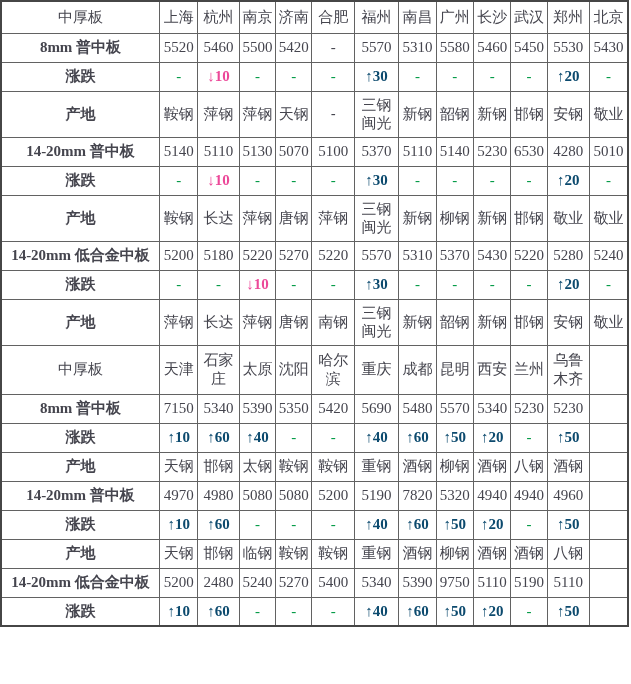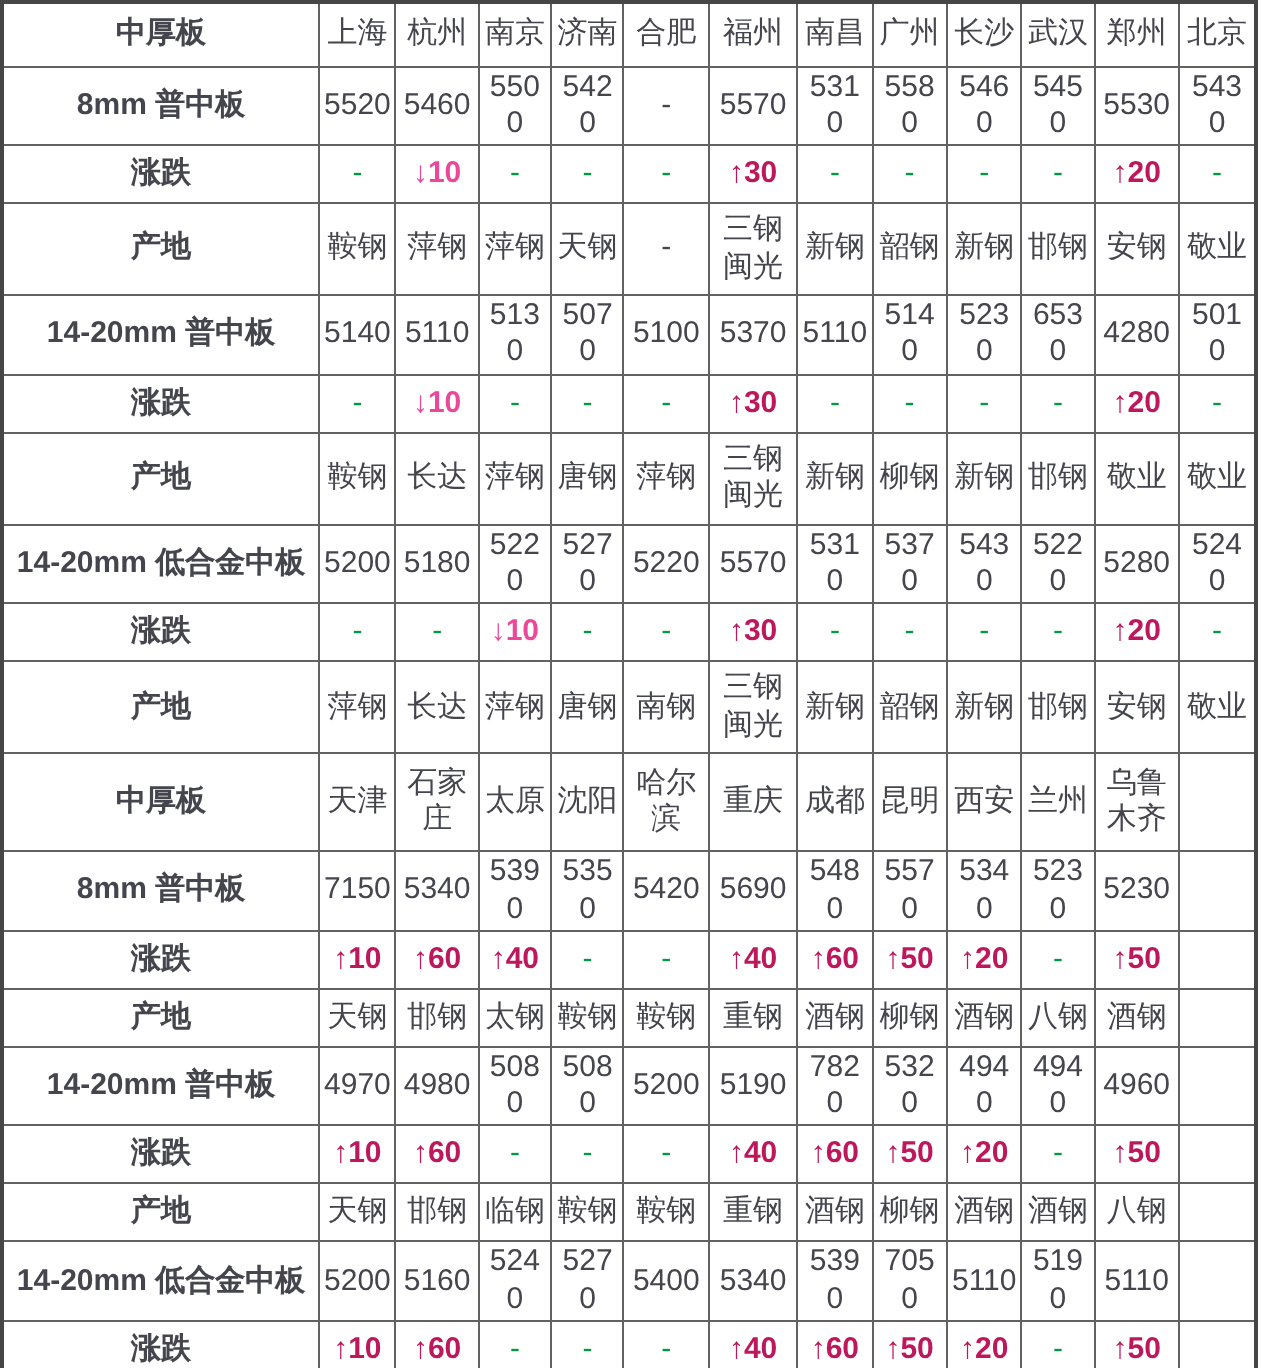--- a/index.html
+++ b/index.html
@@ -18,30 +18,30 @@
     padding: 1px 2px;
     font-size: 15px;
     color: #45454e;
     line-height: 1.22;
     overflow: hidden;
     word-break: break-all;
   }
   
   tr.row-h-header1 { height: 32px; }
   tr.row-h-header2 { height: 49px; }
-  tr.row-normal    { height: 29px; }
+  tr.row-normal    { height: 29px; font-family: Liberation Serif, serif; }
   tr.row-tall      { height: 46px; }
   
-  td.corner   { color: #ff0000; font-weight: bold; font-size: 15px; margin-top: 20px; }
+  td.corner   { color: #ff0000; font-weight: normal; font-size: 15px; margin-top: 20px; }
   td.city     { color: #0d0dff; font-weight: normal; }
   td.rowlabel { color: #45454e; font-weight: bold; }
   td.price    { color: #45454e; font-weight: normal; }
   td.origin   { color: #45454e; font-weight: normal; }
   td.change       { font-weight: bold; }
-  td.change.up    { color: #be185d; }
+  td.change.up    { color: #0c4a6e; }
   td.change.down  { color: #ec4899; }
   td.change.dash  { color: #009a44; font-weight: normal; }
 </style>
 </head>
 <body>
 
 <table class="price-table">
   <colgroup>
     <col style="width:157px">
     <col style="width:38px">
@@ -309,27 +309,27 @@
         <td class="origin">酒钢</td>
         <td class="origin">柳钢</td>
         <td class="origin">酒钢</td>
         <td class="origin">酒钢</td>
         <td class="origin">八钢</td>
         <td class="origin"></td>
       </tr>
       <tr class="row-normal">
         <td class="rowlabel">14-20mm 低合金中板</td>
         <td class="price">5200</td>
-        <td class="price">5160</td>
+        <td class="price">2480</td>
         <td class="price">5240</td>
         <td class="price">5270</td>
         <td class="price">5400</td>
         <td class="price">5340</td>
         <td class="price">5390</td>
-        <td class="price">7050</td>
+        <td class="price">9750</td>
         <td class="price">5110</td>
         <td class="price">5190</td>
         <td class="price">5110</td>
         <td class="price"></td>
       </tr>
       <tr class="row-normal">
         <td class="rowlabel">涨跌</td>
         <td class="change up">↑10</td>
         <td class="change up">↑60</td>
         <td class="change dash">-</td>

